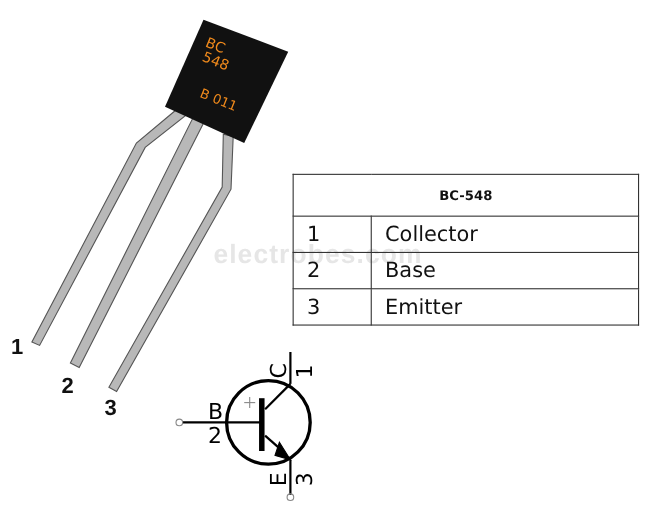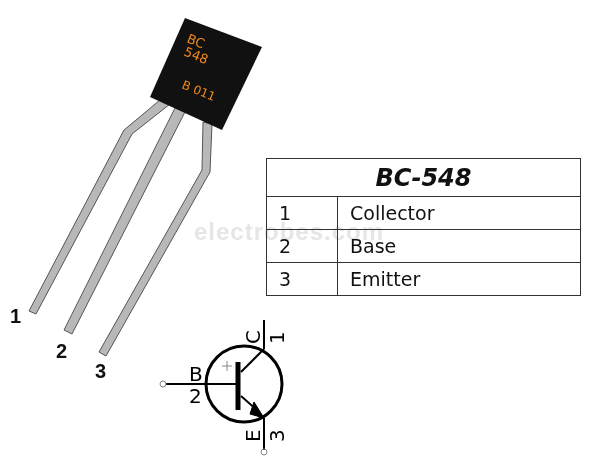--- a/index.html
+++ b/index.html
@@ -1,20 +1,20 @@
 <!DOCTYPE html>
 <html><head>
 <meta charset="utf-8">
 <style>
   html, body { margin:0; padding:0; background:#ffffff; }
   body { width:606px; height:470px; position:relative; overflow:hidden; font-family:"Liberation Sans", sans-serif; }
   svg { position:absolute; left:0; top:0; }
   .tbl { position:absolute; left:266px; top:158px; width:315px; border-collapse:collapse; font-family:"DejaVu Sans", sans-serif; z-index:2; }
   .tbl td, .tbl th { border:1px solid #333; height:32px; padding:0 0 0 12px; font-size:19px; color:#111; text-align:left; }
-  .tbl th { text-align:center; font-weight:bold; height:37px; padding:0; font-size:24px;font-style:italic; }
+  .tbl th { text-align:center; font-weight:bold; height:37px; padding:0; font-size:12px; }
   .tbl td.num { width:58px; }
   .watermark { position:absolute; left:160px; top:218px; font-size:24px; font-weight:bold; color:#e6e6e6; letter-spacing:1px; z-index:1; font-family:"Liberation Sans", sans-serif;margin-left:34px; }
   .pin-label { position:absolute; font-size:20px; font-weight:bold; color:#111; }
 </style>
 </head>
 <body>
 
 <div class="watermark">electrobes.com</div>
 
 <svg width="606" height="470" viewBox="0 0 606 470">

